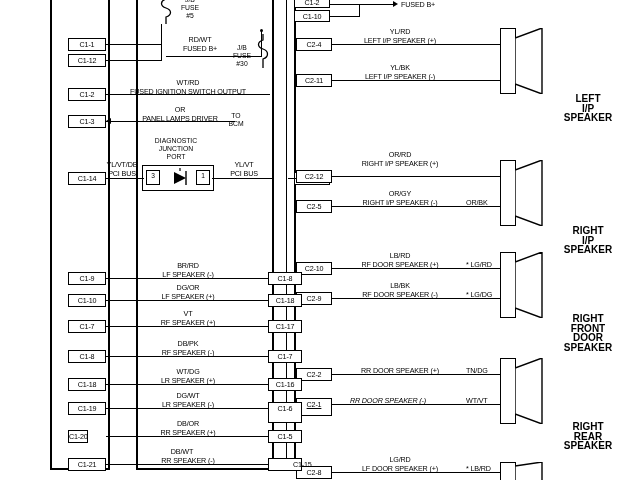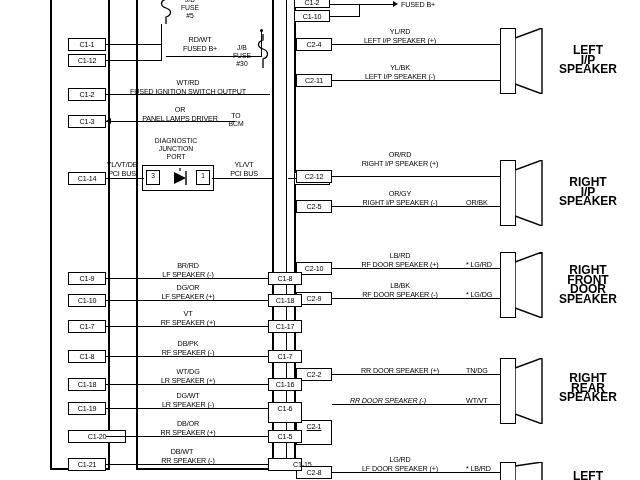--- a/index.html
+++ b/index.html
@@ -36,26 +36,27 @@
   .lab{
     position:absolute;
     font-size:7.2px;
     line-height:9px;
     white-space:nowrap;
     letter-spacing:-0.15px;
   }
   .lab.c{text-align:center;transform:translateX(-50%);}
   .spk-label{
     position:absolute;
-    font-size:12px;
+    font-size:10px;
     font-weight:bold;
     line-height:9.5px;
     text-align:center;
     transform:translateX(-50%);
     white-space:nowrap;
+    margin-top:48px;
   }
   
   .spk{position:absolute;}
   .spk .box{
     position:absolute;left:0;top:0;
     width:16px;height:100%;
     border:1.4px solid #000;
     background:#fff;
     box-sizing:border-box;
   }
@@ -267,21 +268,21 @@
     <span>FRONT</span><br>
     <span>DOOR</span><br>
     <span>SPEAKER</span>
   </div>
 
   <div class="pin" style="left:296px;top:368px;width:36px;height:13px;">C2-2</div>
   <div class="wire h" style="left:332px;top:374px;width:168px;"></div>
   <div class="lab c" style="left:400px;top:366px;">RR DOOR SPEAKER (+)</div>
   <div class="lab" style="left:466px;top:366px;">TN/DG</div>
 
-  <div class="pin" style="left:296px;top:420px;width:36px;height:25px;text-decoration:underline;">C2-1</div>
+  <div class="pin" style="left:296px;top:398px;width:36px;height:18px;text-decoration:underline;">C2-1</div>
   <div class="wire h" style="left:332px;top:404px;width:168px;"></div>
   <div class="lab c" style="left:388px;top:396px;font-style:italic;">RR DOOR SPEAKER (-)</div>
   <div class="lab" style="left:466px;top:396px;">WT/VT</div>
 
   <div class="spk" style="left:500px;top:358px;width:46px;height:66px;">
     <div class="box"></div>
     <div class="conewrap">
       <svg width="28" height="66">
           <polygon points="0,10 0,56 27,66 27,0" fill="#fff" stroke="#000" stroke-width="1.4"></polygon>
         </svg>
@@ -340,21 +341,21 @@
   <div class="lab c" style="left:188px;top:367px;">WT/DG</div>
   <div class="lab c" style="left:188px;top:376px;">LR SPEAKER (+)</div>
   <div class="pin" style="left:268px;top:378px;width:34px;height:13px;">C1-16</div>
 
   <div class="pin" style="left:68px;top:402px;width:38px;height:13px;">C1-19</div>
   <div class="wire h" style="left:106px;top:408px;width:164px;"></div>
   <div class="lab c" style="left:188px;top:391px;">DG/WT</div>
   <div class="lab c" style="left:188px;top:400px;">LR SPEAKER (-)</div>
   <div class="pin" style="left:268px;top:402px;width:34px;height:21px;">C1-6</div>
 
-  <div class="pin" style="left:68px;top:430px;width:58px;height:13px;">C1-20</div>
+  <div class="pin" style="left:68px;top:430px;width:20px;height:13px;">C1-20</div>
   <div class="wire h" style="left:106px;top:436px;width:164px;"></div>
   <div class="lab c" style="left:188px;top:419px;">DB/OR</div>
   <div class="lab c" style="left:188px;top:428px;">RR SPEAKER (+)</div>
   <div class="pin" style="left:268px;top:430px;width:34px;height:13px;">C1-5</div>
 
   <div class="pin" style="left:68px;top:458px;width:38px;height:13px;">C1-21</div>
   <div class="wire h" style="left:106px;top:464px;width:164px;"></div>
   <div class="lab c" style="left:182px;top:447px;">DB/WT</div>
   <div class="lab c" style="left:188px;top:456px;">RR SPEAKER (-)</div>
   <div class="pin" style="left:268px;top:458px;width:34px;height:13px;padding-left:24px;">C1-15</div>

